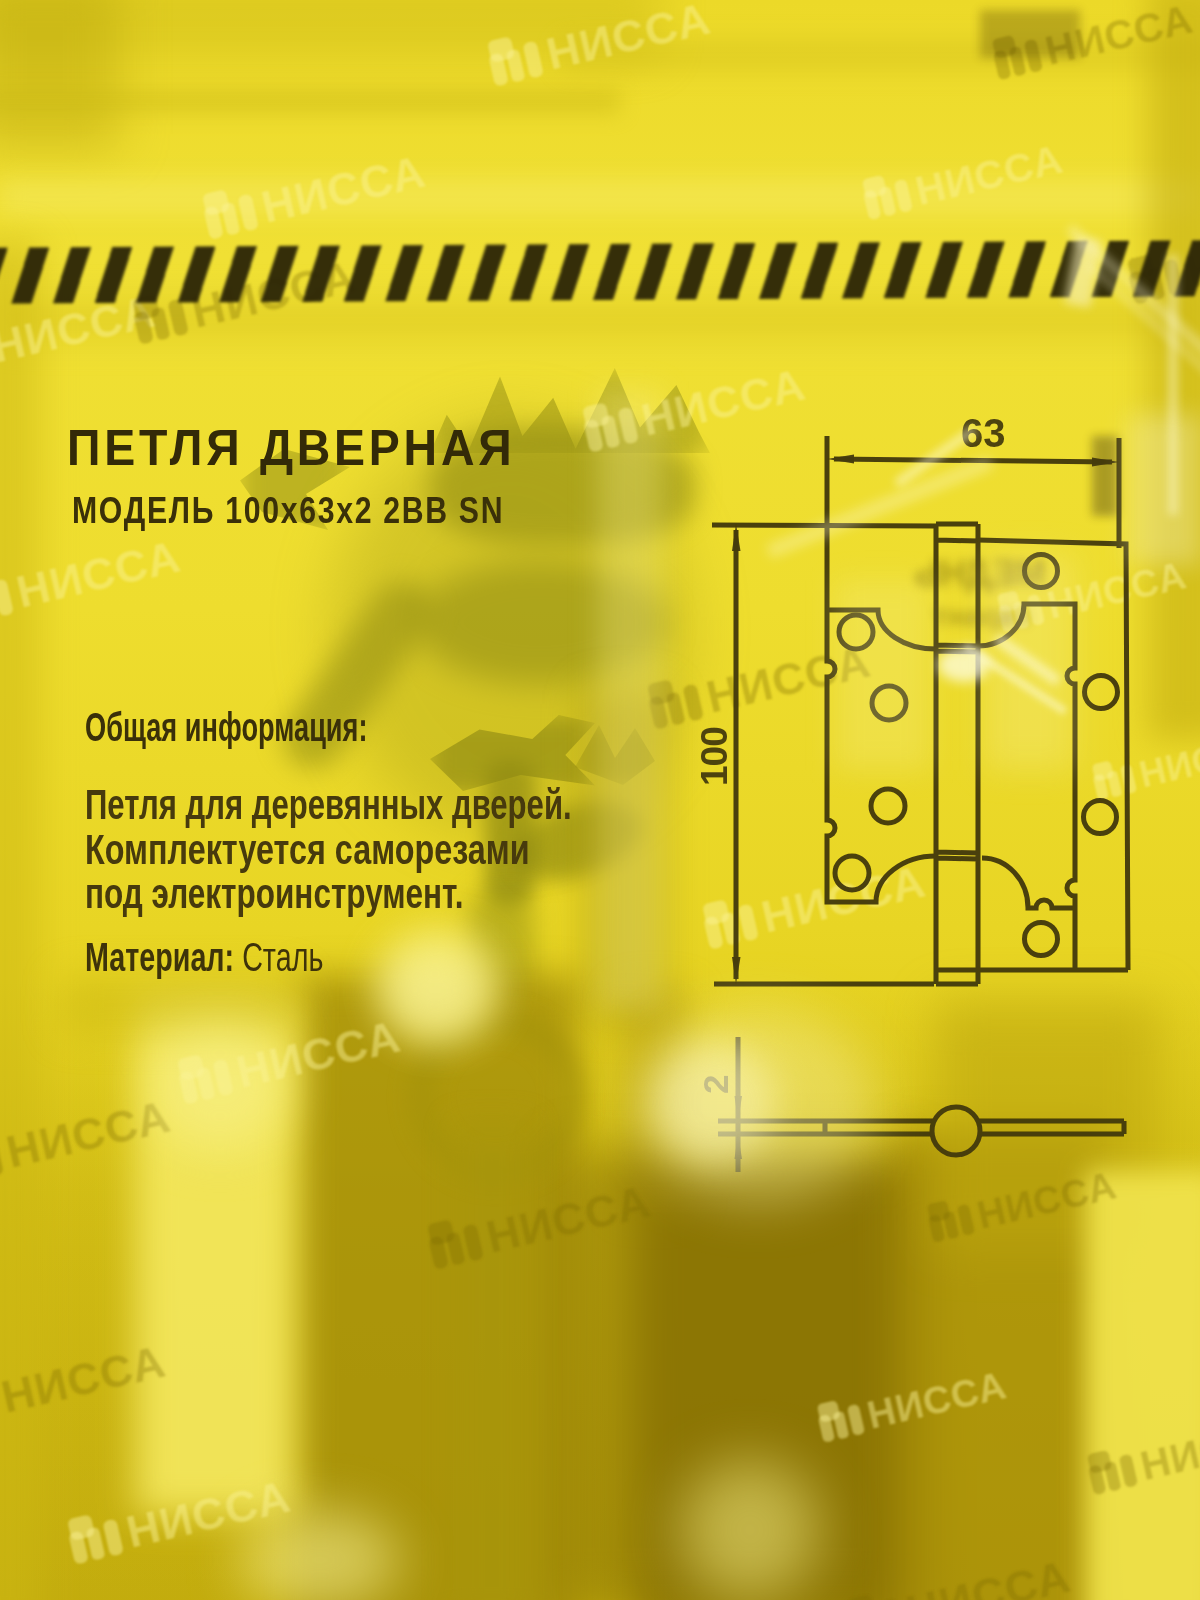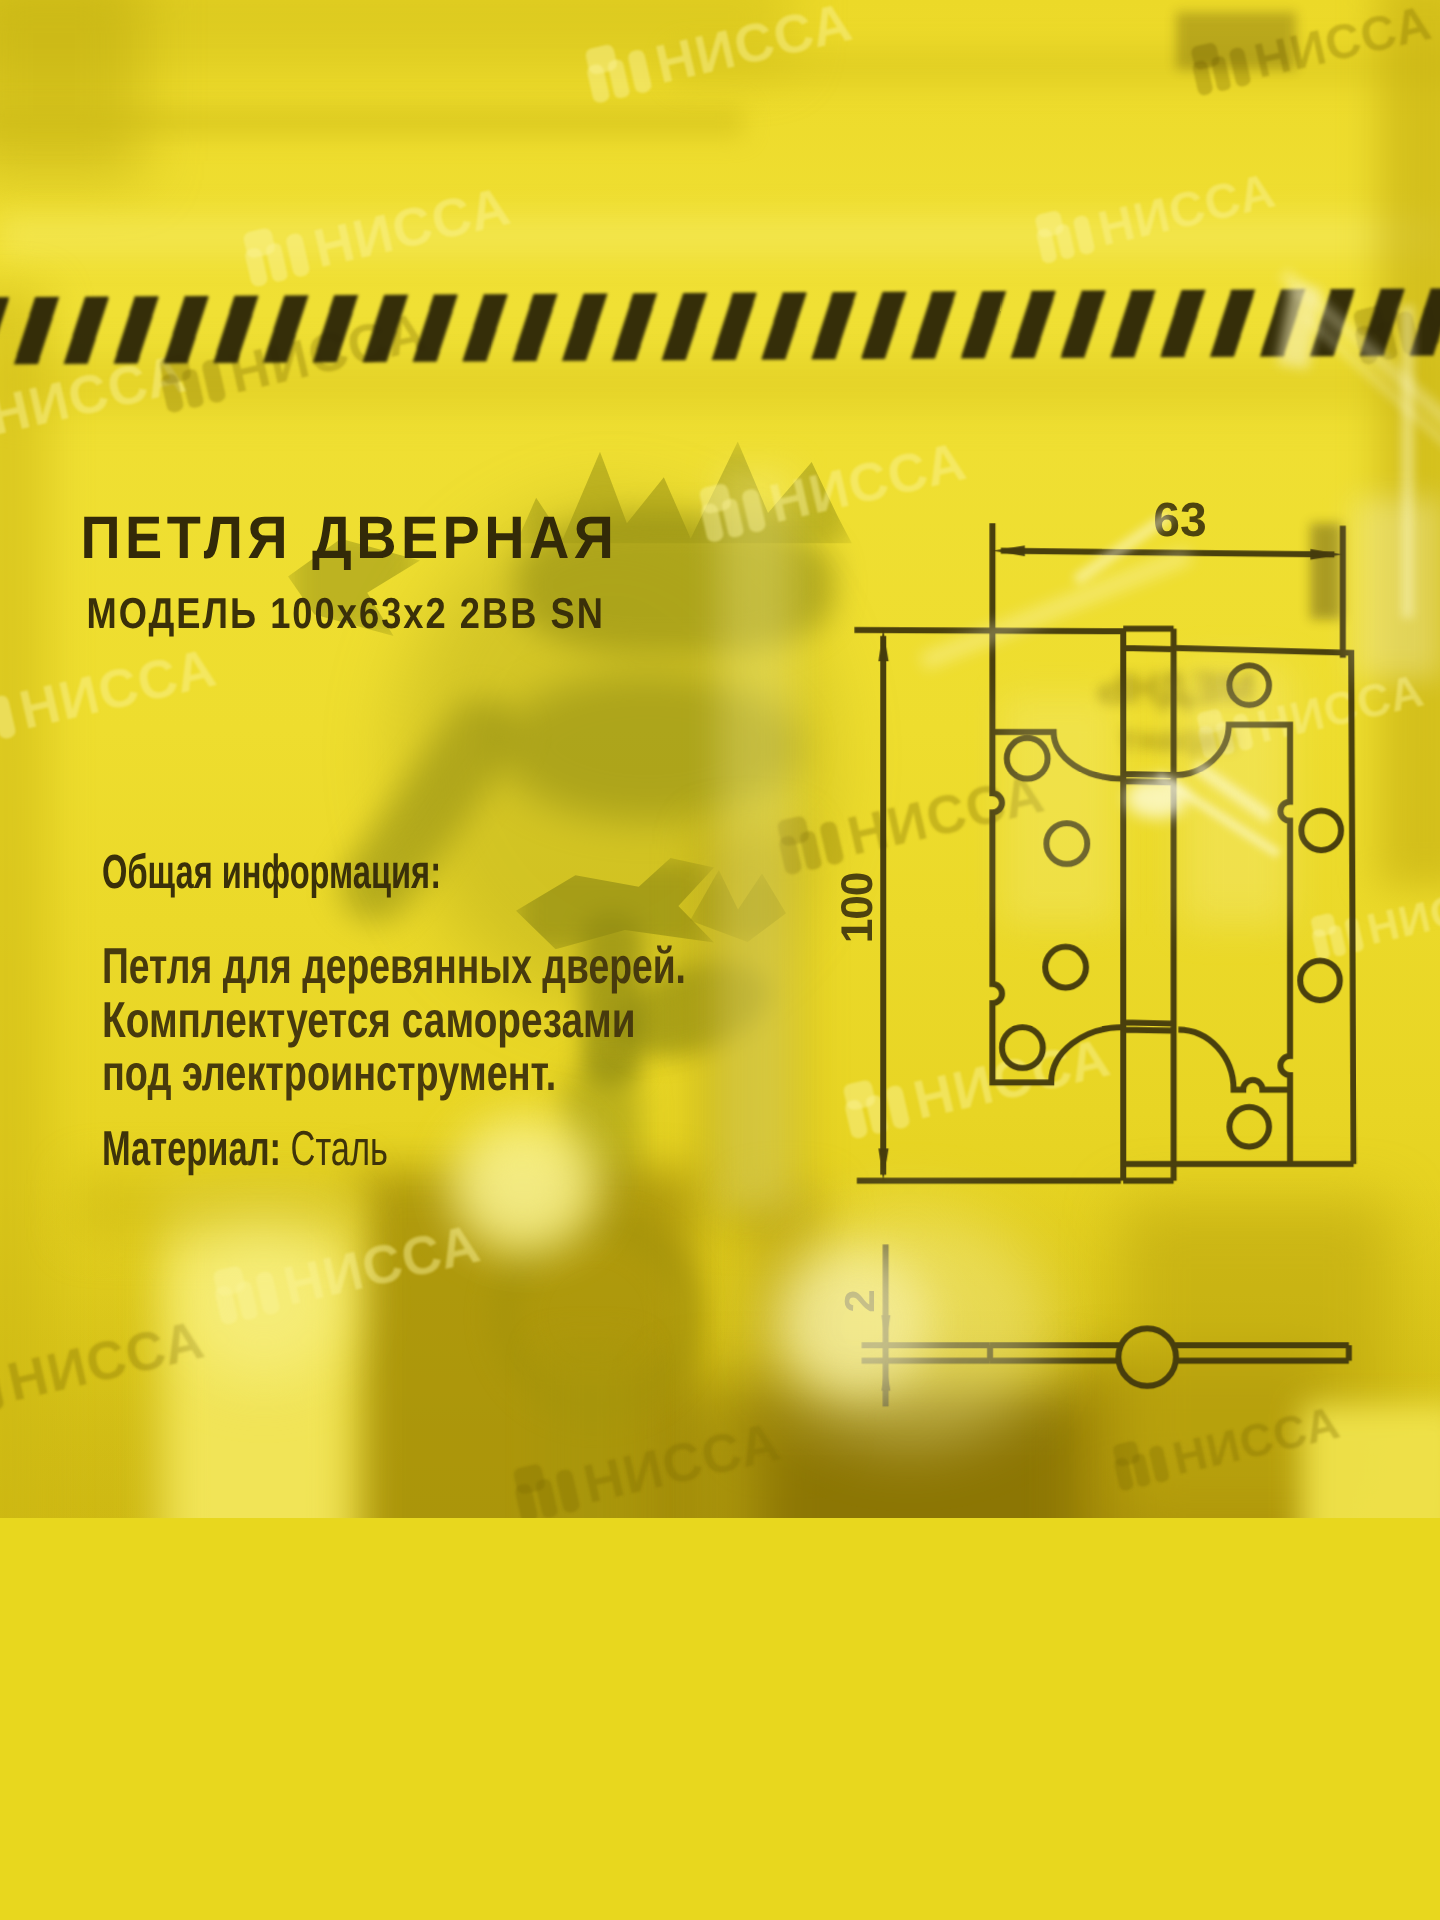--- a/index.html
+++ b/index.html
@@ -1,18 +1,18 @@
 <!DOCTYPE html>
 <html><head>
 <meta charset="utf-8">
 <style>
 html,body{margin:0;padding:0;}
 body{width:1200px;height:1600px;overflow:hidden;position:relative;
   font-family:"Liberation Sans",sans-serif;background:#e8d71e;}
-#stage{position:absolute;left:0;top:0;width:1200px;height:1265px;overflow:hidden;text-align:right;}
+#stage{position:absolute;left:0;top:0;width:1200px;height:1600px;overflow:hidden;text-align:right;}
 .abs{position:absolute;}
 .sh{position:absolute;}
 .txt{position:absolute;color:#372d08;font-weight:bold;transform-origin:0 0;white-space:nowrap;}
 </style>
 </head>
 <body>
 <div id="stage">
 
 <div class="abs" id="bagbase" style="left:0;top:0;width:1200px;height:1600px;background:
  linear-gradient(180deg,#ecd928 0%,#f0e034 16%,#eedd2e 38%,#e8d524 58%,#ddc817 78%,#d8c112 100%);"></div>

